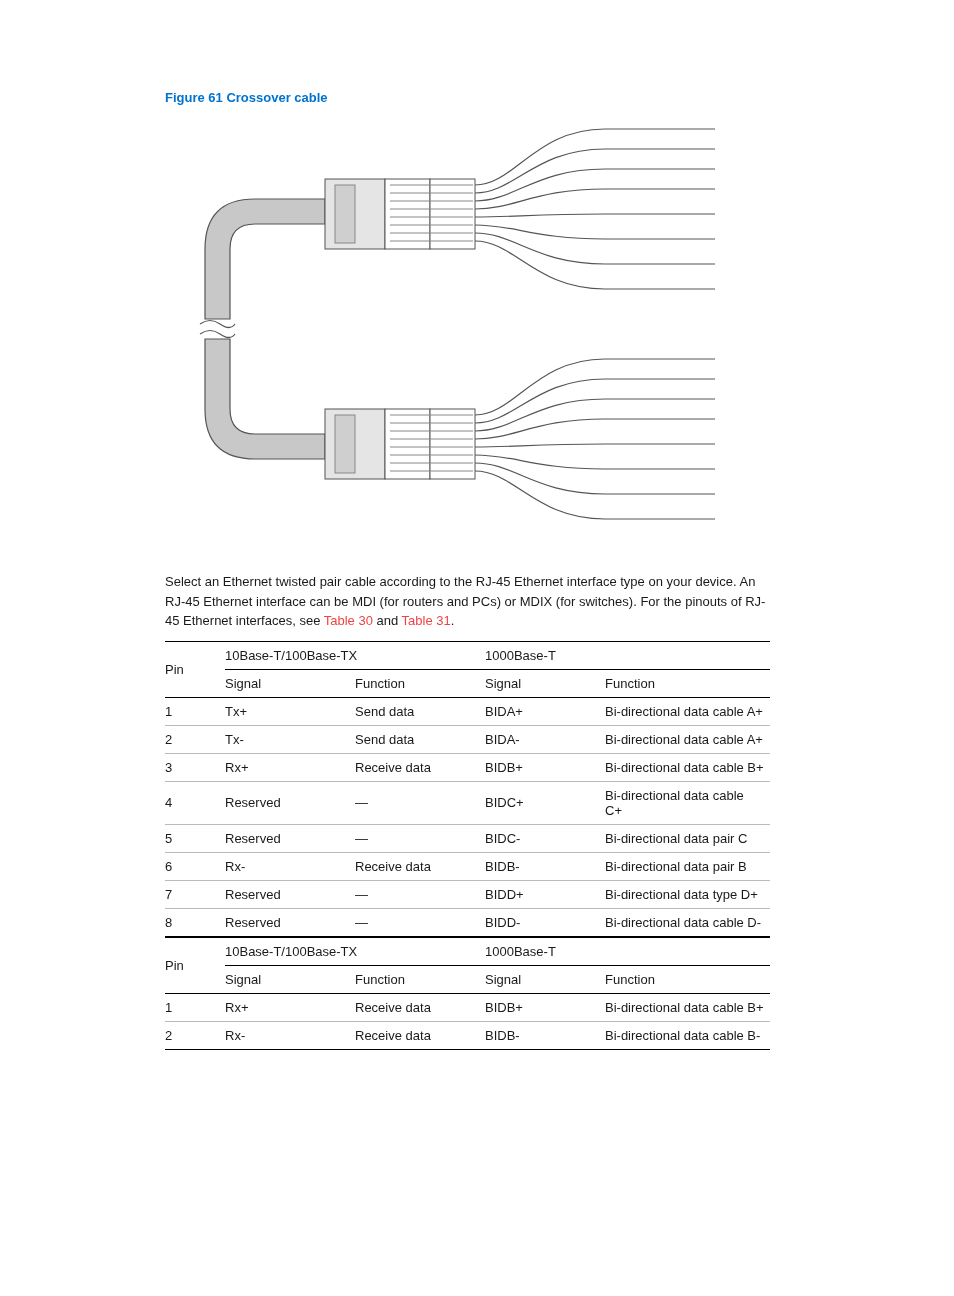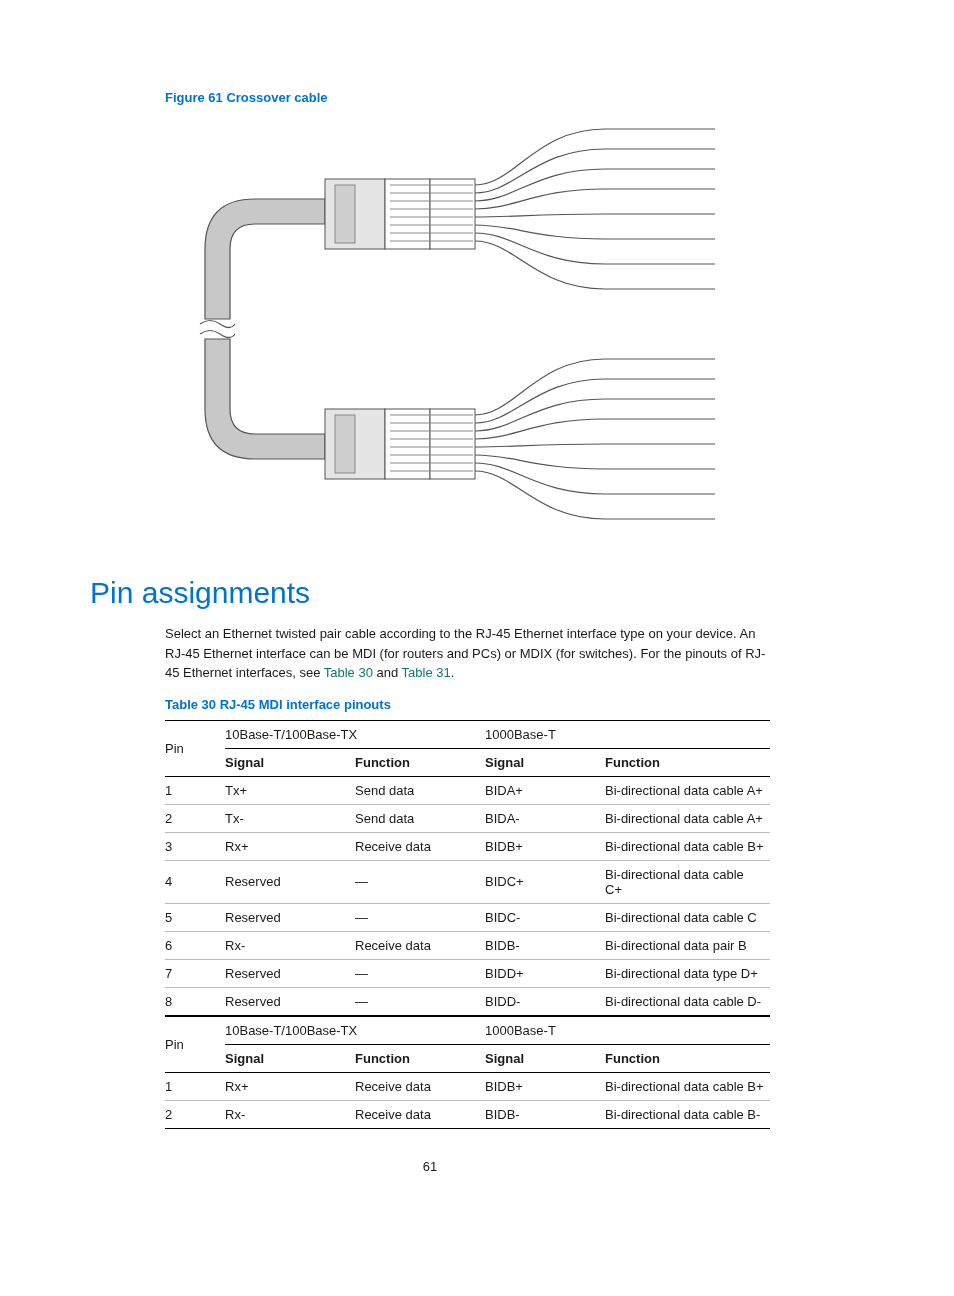--- a/index.html
+++ b/index.html
@@ -28,39 +28,39 @@
     color: #0073cf;
     font-size: 30px;
     font-weight: normal;
     margin: 34px 0 14px 0;
   }
   p.body-text {
     font-size: 13px;
     line-height: 1.5;
     margin: 0 0 10px 0;
   }
-  a.ref { color: #0f766e; text-decoration: none; }
+  a.ref { color: #ef4444; text-decoration: none; }
   .tbl-caption {
     color: #0073cf;
     font-weight: bold;
     font-size: 13px;
     margin: 14px 0 8px 0;
   }
   table.pinout {
     border-collapse: collapse;
     width: 100%;
     font-size: 13px;
   }
   table.pinout th, table.pinout td {
     text-align: left;
     padding: 6px 6px 6px 0;
     font-weight: normal;
   }
   table.pinout thead tr.top th { font-weight: normal; }
-  table.pinout thead tr.sub th { font-weight: bold; border-bottom: 1.5px solid #000; }
+  table.pinout thead tr.sub th { font-weight: normal; border-bottom: 1.5px solid #000; }
   table.pinout thead tr.top { border-top: 1.5px solid #000; }
   table.pinout thead tr.top th.grp { border-bottom: 1px solid #000; }
   table.pinout tbody tr td { border-bottom: 0.5px solid #bbb; }
   table.pinout tbody tr:last-child td { border-bottom: 1.5px solid #000; }
   .pin-col { width: 60px; }
   .sig-col { width: 130px; }
   .fun-col { width: 130px; }
   .sig2-col { width: 120px; }
   .page-num {
     text-align: center;
@@ -158,29 +158,27 @@
             <line x1="420" y1="350" x2="530" y2="350"></line>
           <path d="M 290 344 C 330 344 350 375 420 375"></path>
             <line x1="420" y1="375" x2="530" y2="375"></line>
           <path d="M 290 352 C 330 352 350 400 420 400"></path>
             <line x1="420" y1="400" x2="530" y2="400"></line>
         </g>
       </svg>
     </div>
   </div>
 
-  <h1 class="h1-title">Pin assignments</h1>
 
   <div class="body-indent">
 
     <p class="body-text">
       <span>Select an Ethernet twisted pair cable according to the RJ-45 Ethernet interface type on your device. An RJ-45 Ethernet interface can be MDI (for routers and PCs) or MDIX (for switches). For the pinouts of RJ-45 Ethernet interfaces, see </span><a href="#" class="ref">Table 30</a><span> and </span><a href="#" class="ref">Table 31</a><span>.</span>
     </p>
 
-    <div class="tbl-caption">Table 30 RJ-45 MDI interface pinouts</div>
     <table class="pinout">
       <colgroup>
         <col class="pin-col">
           <col class="sig-col">
           <col class="fun-col">
           <col class="sig2-col">
           <col>
       </colgroup>
       <thead>
         <tr class="top">
@@ -222,21 +220,21 @@
             <td>Reserved</td>
             <td>—</td>
             <td>BIDC+</td>
             <td>Bi-directional data cable C+</td>
           </tr>
           <tr>
             <td>5</td>
             <td>Reserved</td>
             <td>—</td>
             <td>BIDC-</td>
-            <td>Bi-directional data cable C</td>
+            <td>Bi-directional data pair C</td>
           </tr>
           <tr>
             <td>6</td>
             <td>Rx-</td>
             <td>Receive data</td>
             <td>BIDB-</td>
             <td>Bi-directional data pair B</td>
           </tr>
           <tr>
             <td>7</td>
@@ -288,14 +286,13 @@
             <td>2</td>
             <td>Rx-</td>
             <td>Receive data</td>
             <td>BIDB-</td>
             <td>Bi-directional data cable B-</td>
           </tr>
         </tbody>
     </table>
   </div>
 
-  <div class="page-num">61</div>
 </div>
 
 </body></html>

